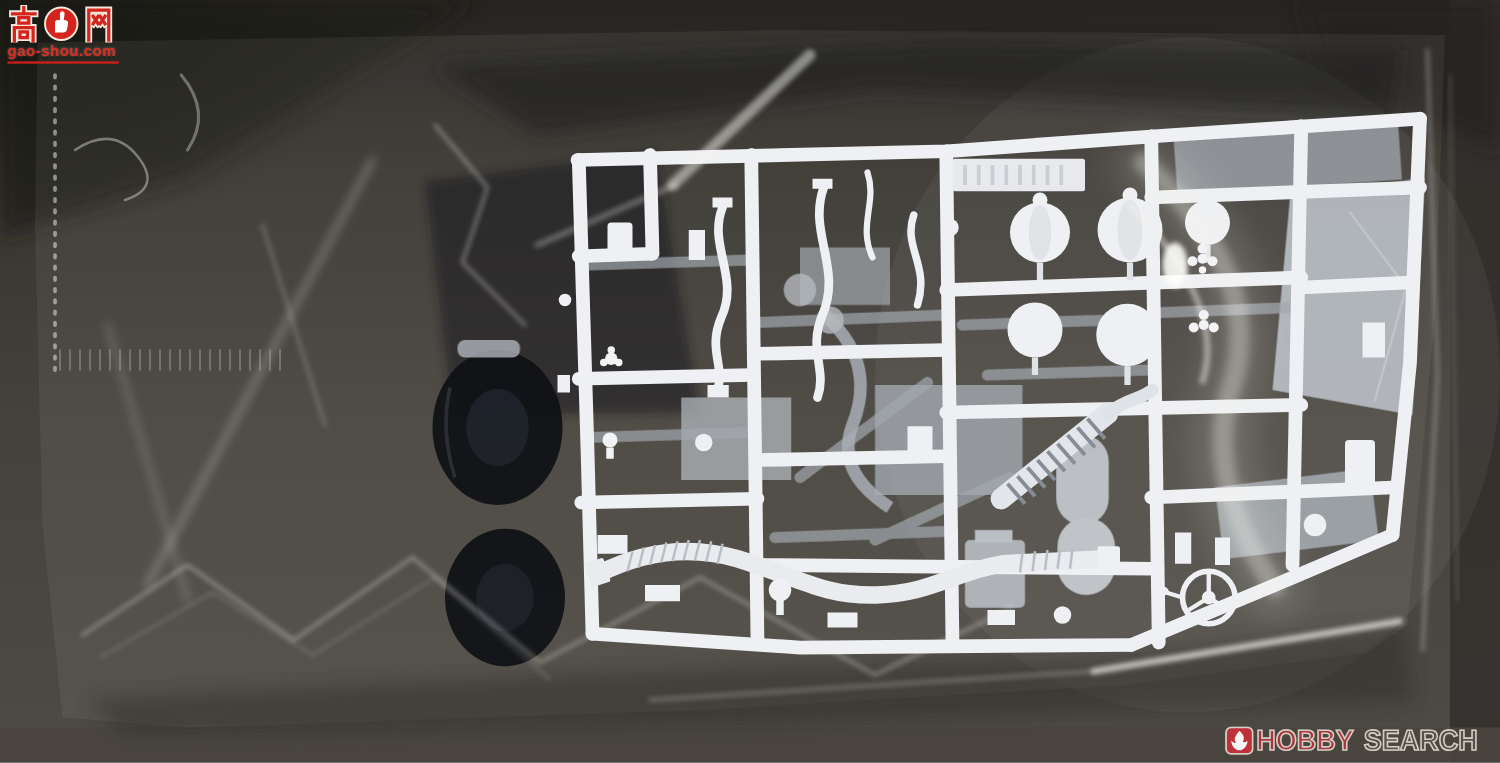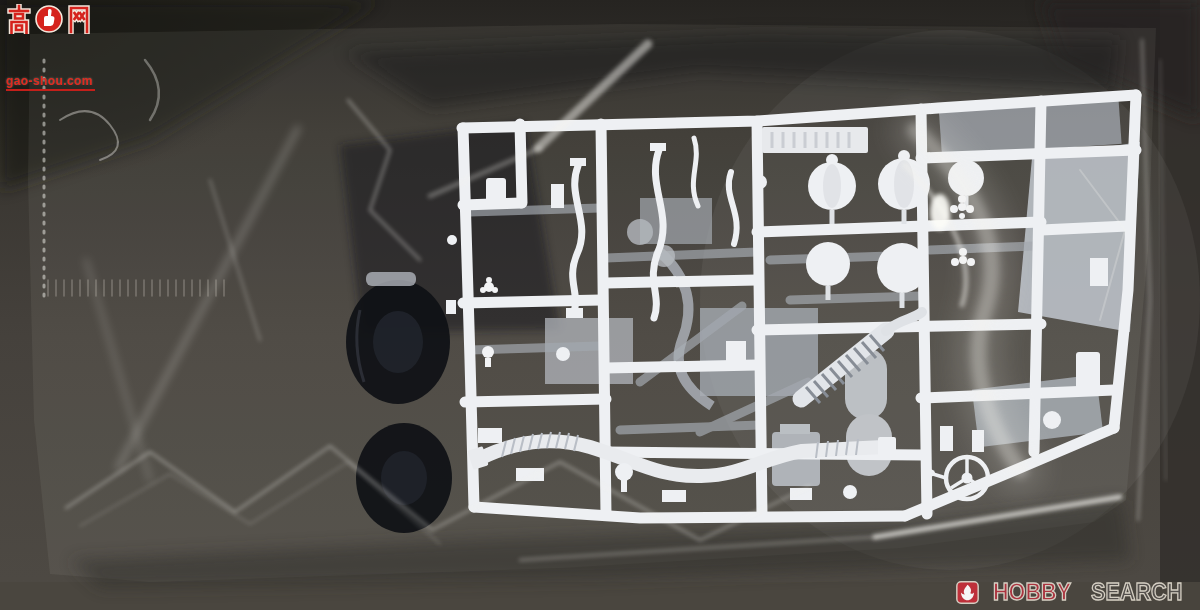--- a/index.html
+++ b/index.html
@@ -4,23 +4,23 @@
 <style>
   html,body{margin:0;padding:0;background:#17161.5;}
   body{font-family:"Liberation Sans",sans-serif;}
   .stage{position:relative;width:1200px;height:610px;overflow:hidden;background:#403c38;}
   .stage svg.scene{position:absolute;left:0;top:0;}
   
   .wm-gaoshou{position:absolute;left:6px;top:4px;z-index:10;display:flex;flex-direction:column;gap:1px;}
   .wm-gaoshou .row{display:flex;align-items:center;gap:2px;}
   .wm-gaoshou .domain{font-size:12px;font-weight:bold;color:#e02a20;letter-spacing:.4px;
       text-shadow:0 0 2px rgba(255,240,220,.45),0 1px 1px rgba(0,0,0,.6);
-      border-bottom:2px solid #c41f1a;padding:0 2px 1px 0;line-height:13px;margin-top:40px;}
+      border-bottom:2px solid #c41f1a;padding:0 2px 1px 0;line-height:13px;}
   
-  .wm-hobby{position:absolute;right:12px;bottom:6px;z-index:10;display:flex;align-items:center;gap:14px;opacity:.95;text-align:right;}
+  .wm-hobby{position:absolute;right:12px;bottom:6px;z-index:10;display:flex;align-items:center;gap:2px;opacity:.95;text-align:right;}
   .wm-hobby .word{font-weight:bold;font-size:23px;line-height:23px;letter-spacing:0px;
       transform:scaleX(.94);transform-origin:left center;
       -webkit-text-stroke:1.3px #dcd6ca;text-shadow:0 0 1px #cfc9bd;}
   .wm-hobby .w1{color:#b03440;margin-right:1px;}
   .wm-hobby .w2{color:#55524e;}
 </style>
 </head>
 <body>
 
 <div class="stage">

